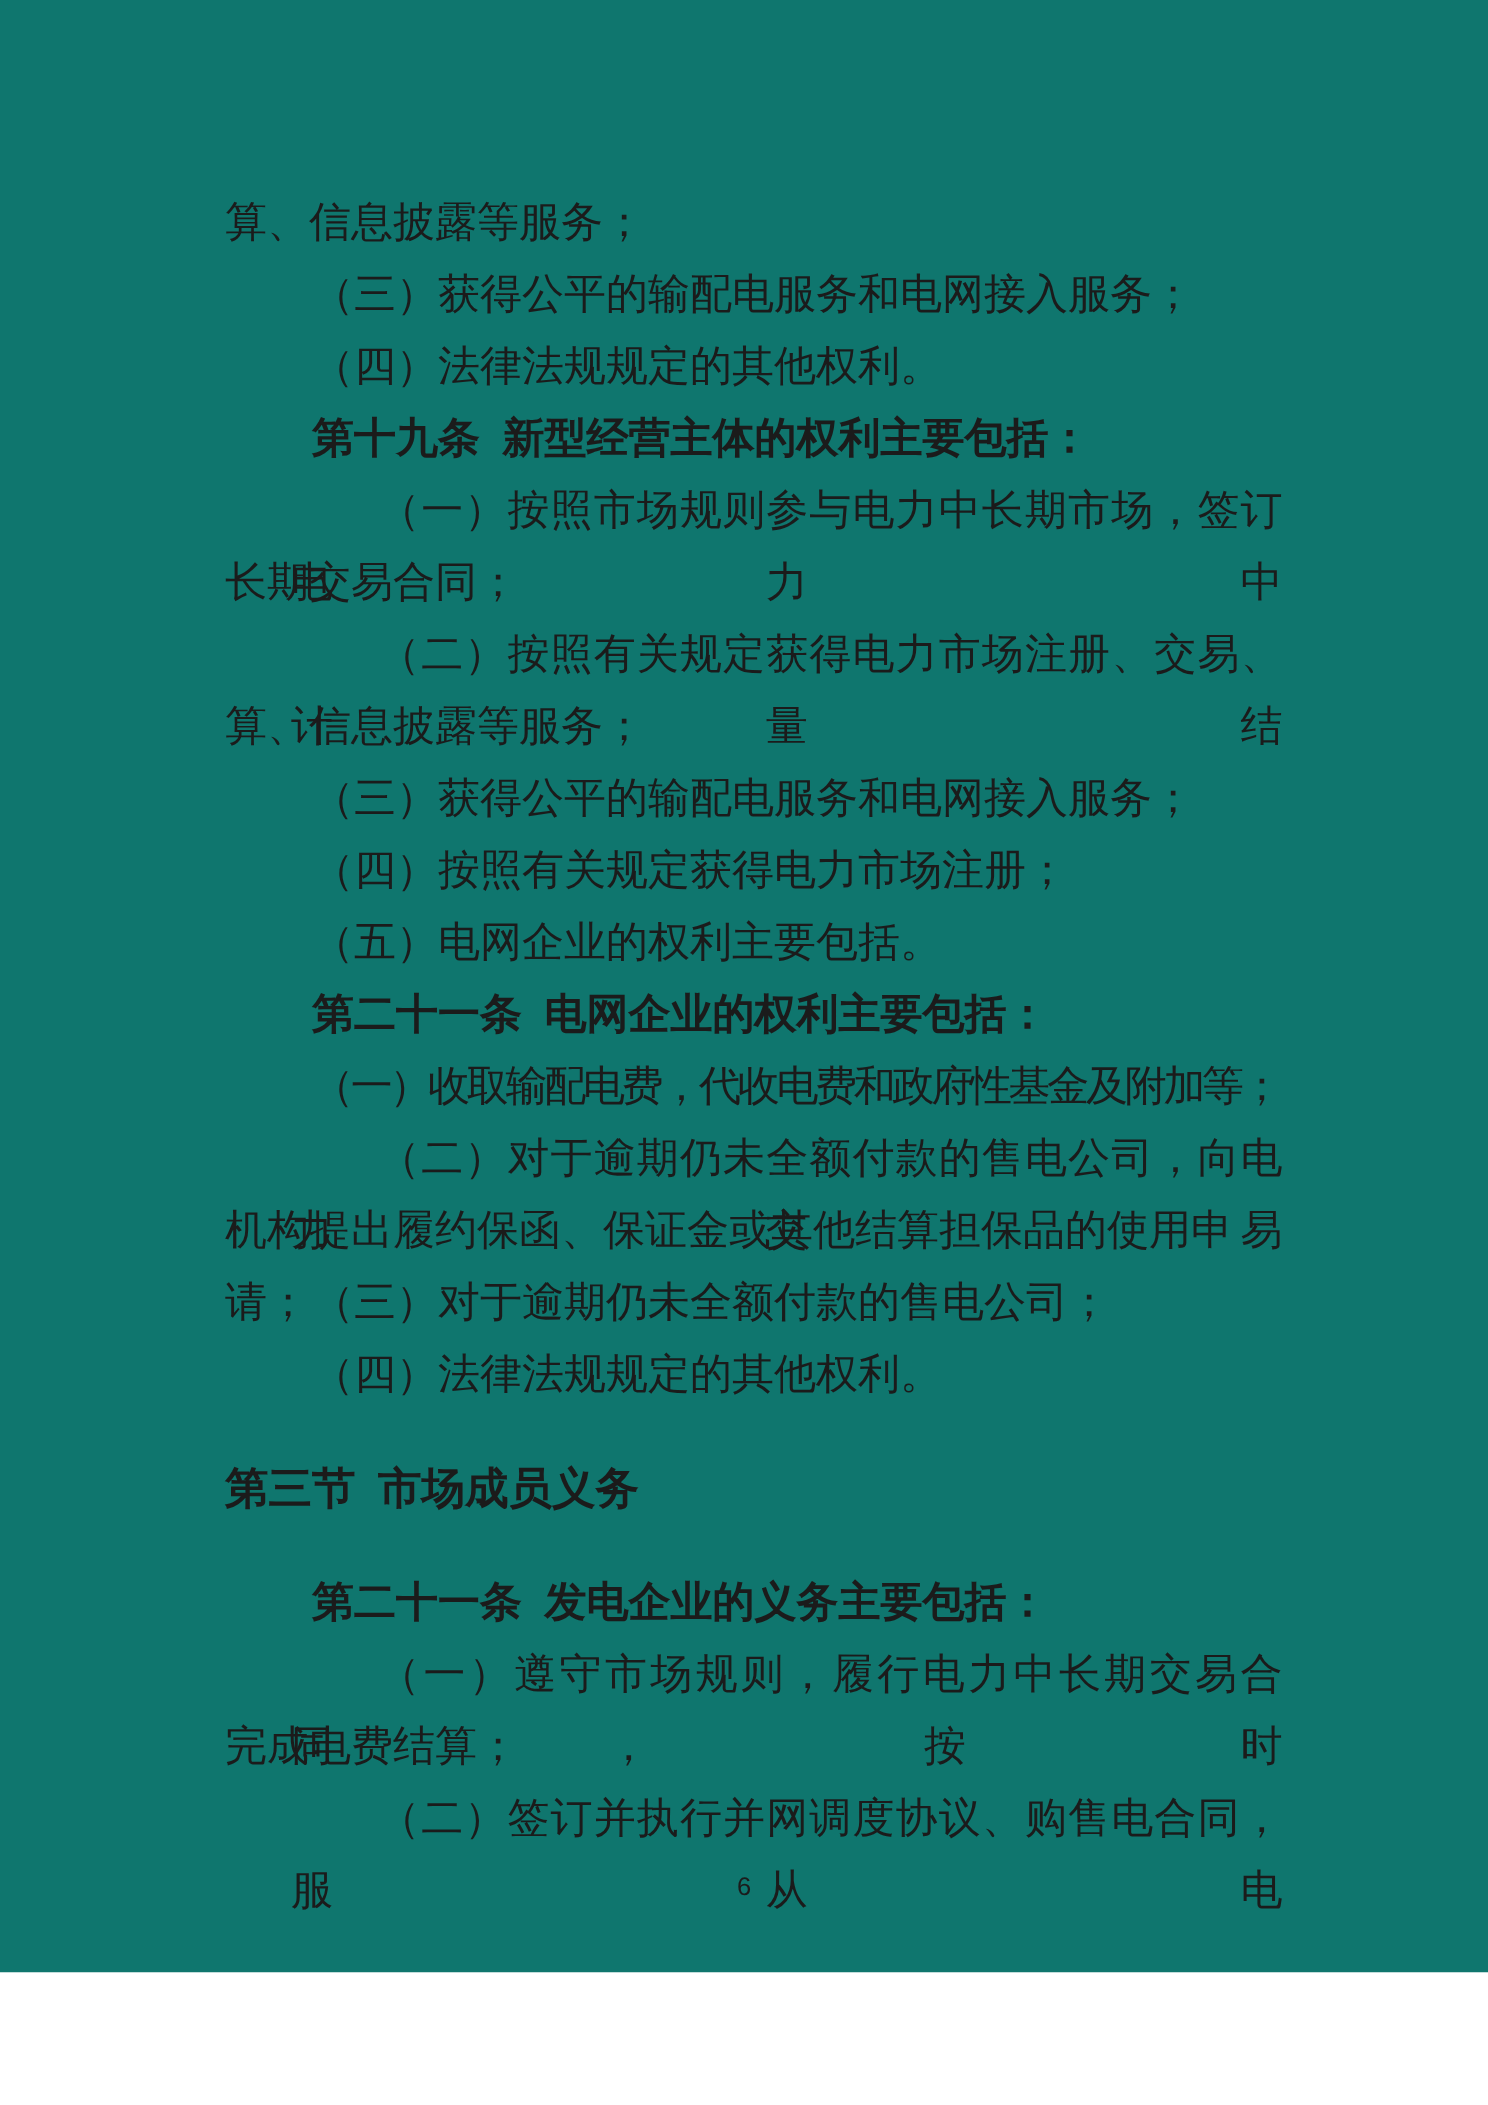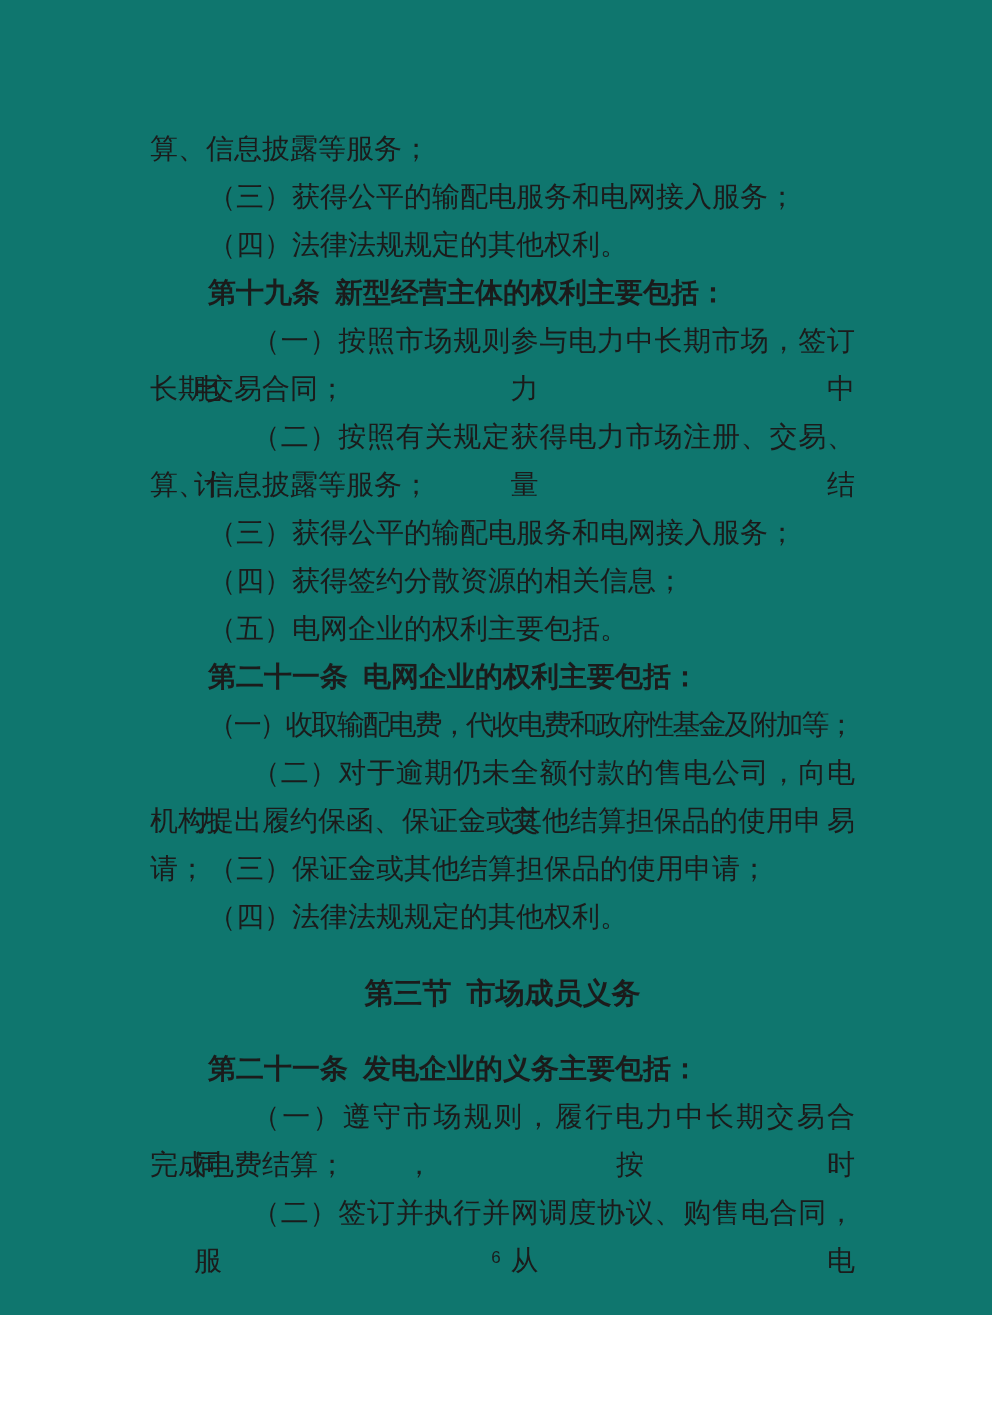--- a/index.html
+++ b/index.html
@@ -24,21 +24,21 @@
     height: 48px;
     text-align: left;
     white-space: normal;
   }
   .line.indent { text-indent: 58px; }
   .line.justify { text-align: justify; text-align-last: justify; margin-left: 44px; }
   .line.tight { letter-spacing: -2.2px; }
   .line span + span { margin-left: 15px; font-weight: bold; }
   .bold { font-weight: bold; margin-top: 36px; }
   .line.heading {
-    text-align: center;
+    text-align: left;
     text-indent: 0;
     font-weight: bold;
     font-size: 29px;
     margin: 28px 0;
   }
   .page-number {
     position: absolute;
     top: 1248px;
     left: 0;
     width: 100%;
@@ -55,27 +55,27 @@
   <div class="content">
       <div class="line"><span>算、信息披露等服务；</span></div>
       <div class="line indent"><span>（三）获得公平的输配电服务和电网接入服务；</span></div>
       <div class="line indent"><span>（四）法律法规规定的其他权利。</span></div>
       <div class="line indent"><span class="bold">第十九条</span><span>新型经营主体的权利主要包括：</span></div>
       <div class="line indent justify"><span>（一）按照市场规则参与电力中长期市场，签订电力中</span></div>
       <div class="line"><span>长期交易合同；</span></div>
       <div class="line indent justify"><span>（二）按照有关规定获得电力市场注册、交易、计量结</span></div>
       <div class="line"><span>算、信息披露等服务；</span></div>
       <div class="line indent"><span>（三）获得公平的输配电服务和电网接入服务；</span></div>
-      <div class="line indent"><span>（四）获得签约分散资源的相关信息；</span></div>
+      <div class="line indent"><span>（四）按照有关规定获得电力市场注册；</span></div>
       <div class="line indent"><span>（五）电网企业的权利主要包括。</span></div>
       <div class="line indent"><span class="bold">第二十一条</span><span>电网企业的权利主要包括：</span></div>
       <div class="line indent tight"><span>（一）收取输配电费，代收电费和政府性基金及附加等；</span></div>
       <div class="line indent justify"><span>（二）对于逾期仍未全额付款的售电公司，向电力交易</span></div>
       <div class="line"><span>机构提出履约保函、保证金或其他结算担保品的使用申请；</span></div>
-      <div class="line indent"><span>（三）保证金或其他结算担保品的使用申请；</span></div>
+      <div class="line indent"><span>（三）对于逾期仍未全额付款的售电公司；</span></div>
       <div class="line indent"><span>（四）法律法规规定的其他权利。</span></div>
       <div class="line heading"><span class="bold">第三节</span><span class="bold">市场成员义务</span></div>
       <div class="line indent"><span class="bold">第二十一条</span><span>发电企业的义务主要包括：</span></div>
       <div class="line indent justify"><span>（一）遵守市场规则，履行电力中长期交易合同，按时</span></div>
       <div class="line"><span>完成电费结算；</span></div>
       <div class="line indent justify"><span>（二）签订并执行并网调度协议、购售电合同，服从电</span></div>
     </div>
   <div class="page-number">6</div>
 </div>
 

